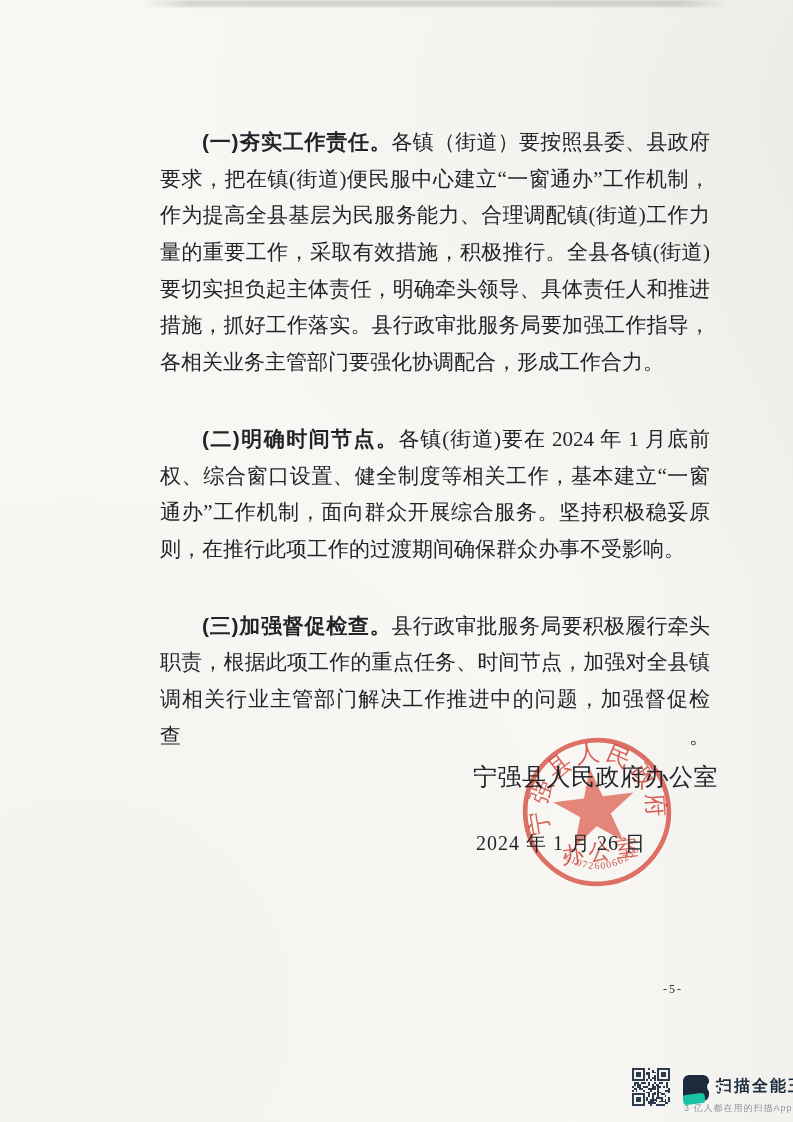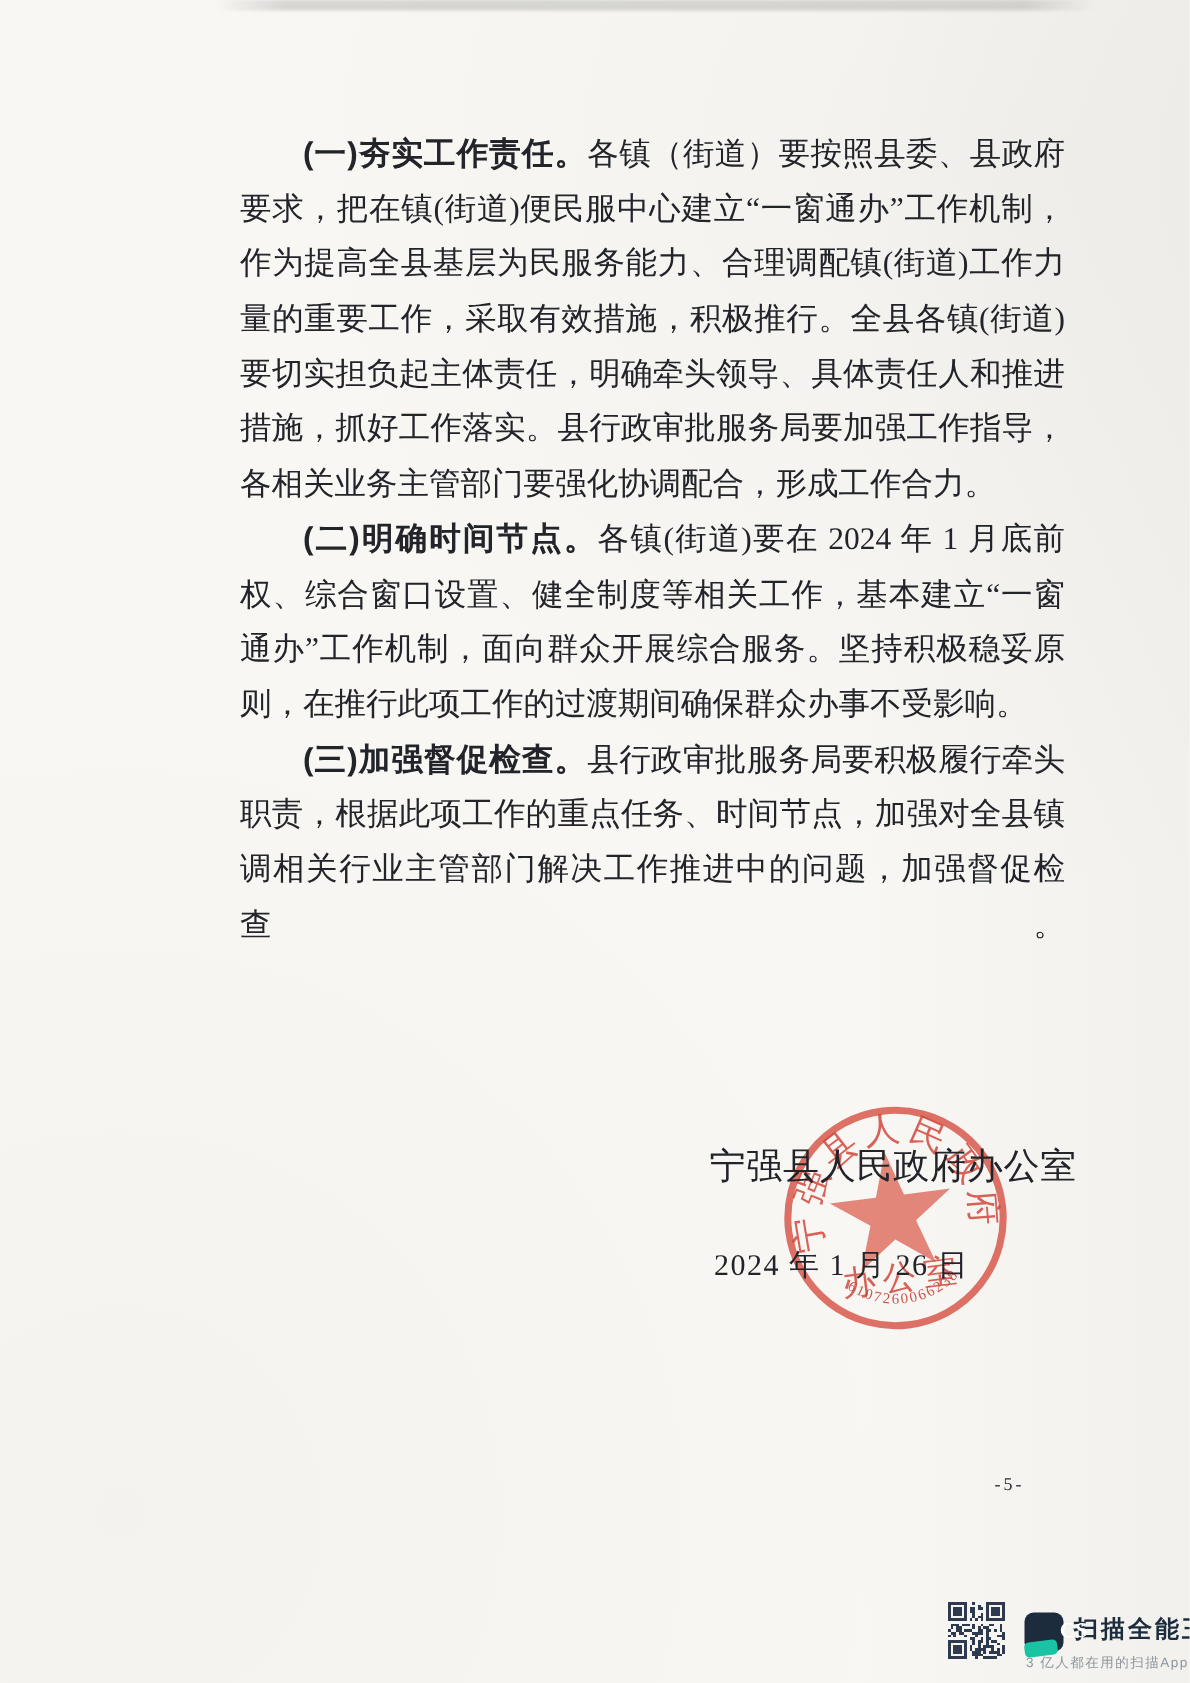--- a/index.html
+++ b/index.html
@@ -27,21 +27,21 @@
   .doc-heading {
     height:36.7px; line-height:36.7px; padding-left:42px;
     font-family:"Liberation Sans", "DejaVu Sans", sans-serif;
     font-weight:700; font-size:23px; letter-spacing:2px;
   }
   .doc-line {
     height:36.7px; line-height:36.7px; font-size:21px;
     text-align:justify; text-align-last:left;
   }
   .doc-line.fill { text-align-last:justify; }
-  .doc-line.indent { padding-left:42px; }
+  .doc-line.indent { padding-left:42px;margin-top:40px; }
   .doc-line b {
     font-family:"Liberation Sans", "DejaVu Sans", sans-serif;
     font-weight:700; letter-spacing:0.5px;
   }
 
   .sig-org {
     position:absolute; left:473px; top:761px; font-size:24px;
     letter-spacing:0.5px; z-index:3; white-space:nowrap;
   }
   .sig-date {

